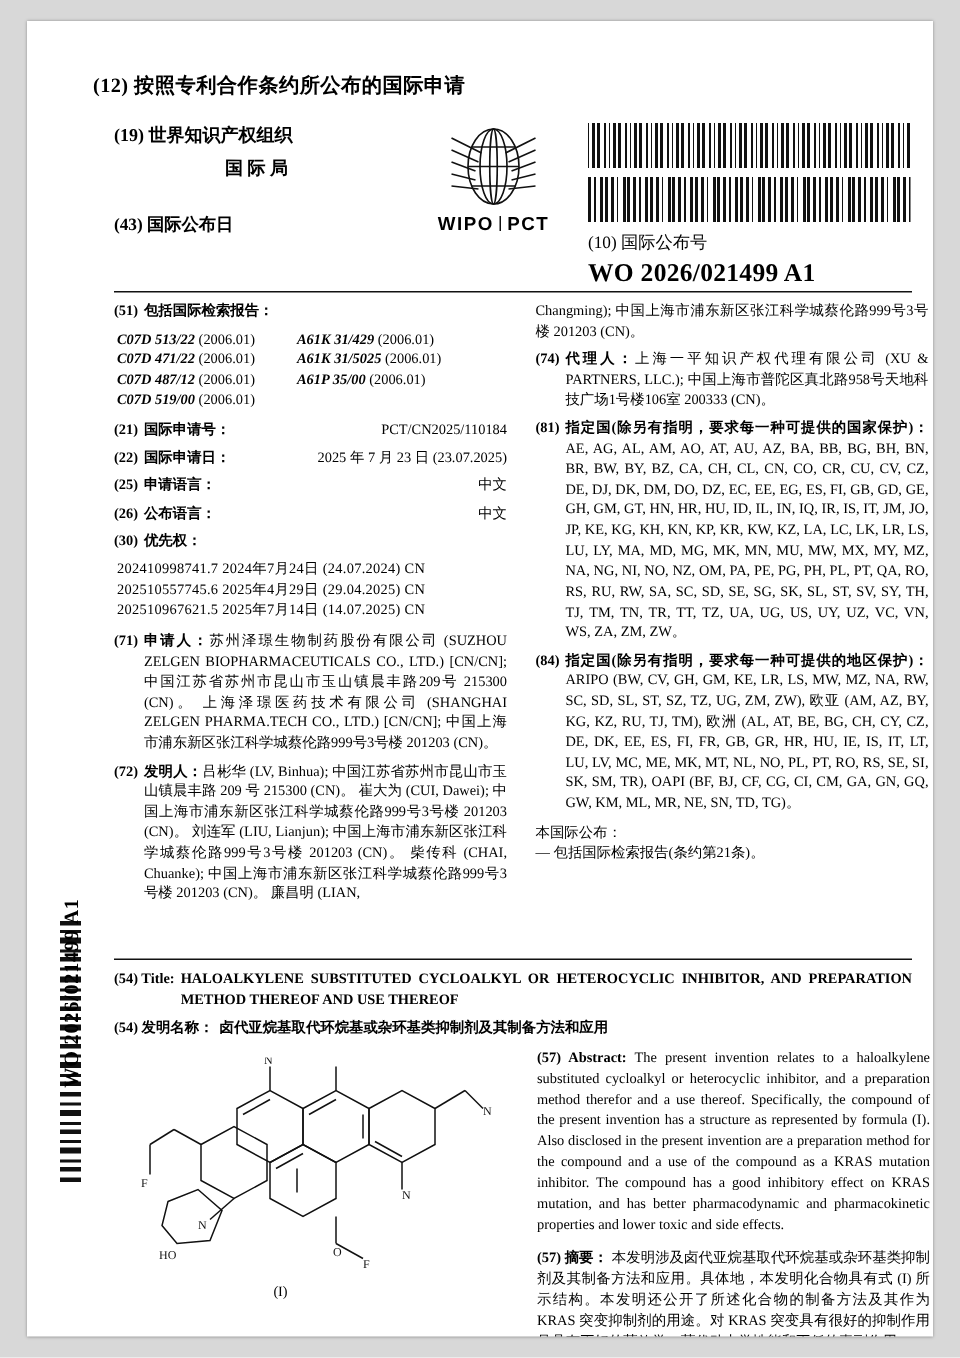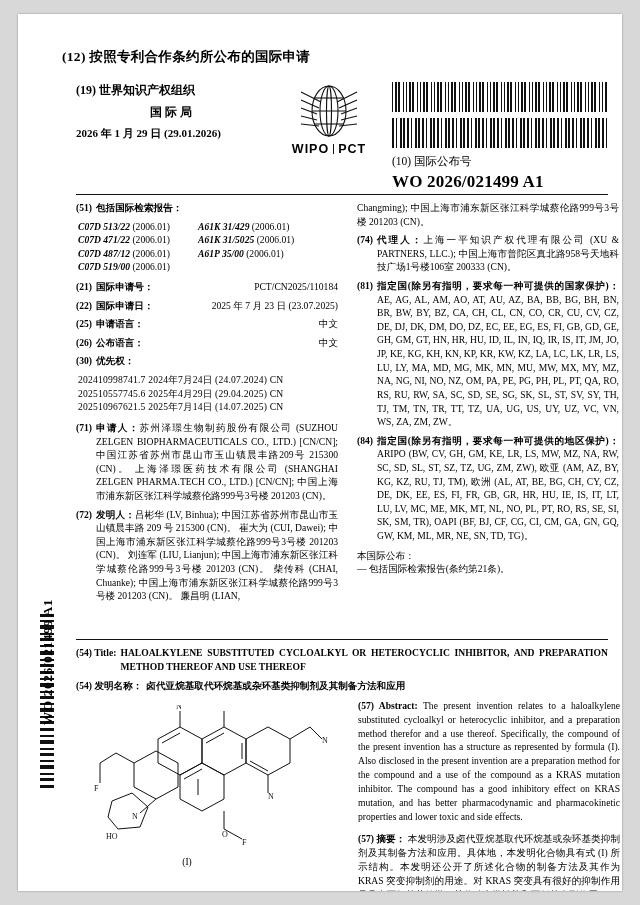--- a/index.html
+++ b/index.html
@@ -192,21 +192,21 @@
 
     <div class="top-title">(12) 按照专利合作条约所公布的国际申请</div>
 
     <div class="hdr">
       <div class="hdr-left">
         <div class="wipo-line">
           <span>(19)</span>
           <span>世界知识产权组织</span>
         </div>
         <div class="kokusai">国 际 局</div>
-        <div class="pubdate2">2026 年 1 月 29 日 (29.01.2026)</div>
+        <div class="pubdate">(43) 国际公布日</div>
       </div>
 
       <div class="logo">
         <div class="globe">
           <svg width="64" height="56" viewBox="0 0 64 56">
             <g stroke="#111" stroke-width="1.1" fill="none">
               <ellipse cx="32" cy="27" rx="17" ry="25"></ellipse>
               <ellipse cx="32" cy="27" rx="9" ry="25"></ellipse>
               <ellipse cx="32" cy="27" rx="2.5" ry="25"></ellipse>
               <line x1="15" y1="27" x2="49" y2="27"></line>

